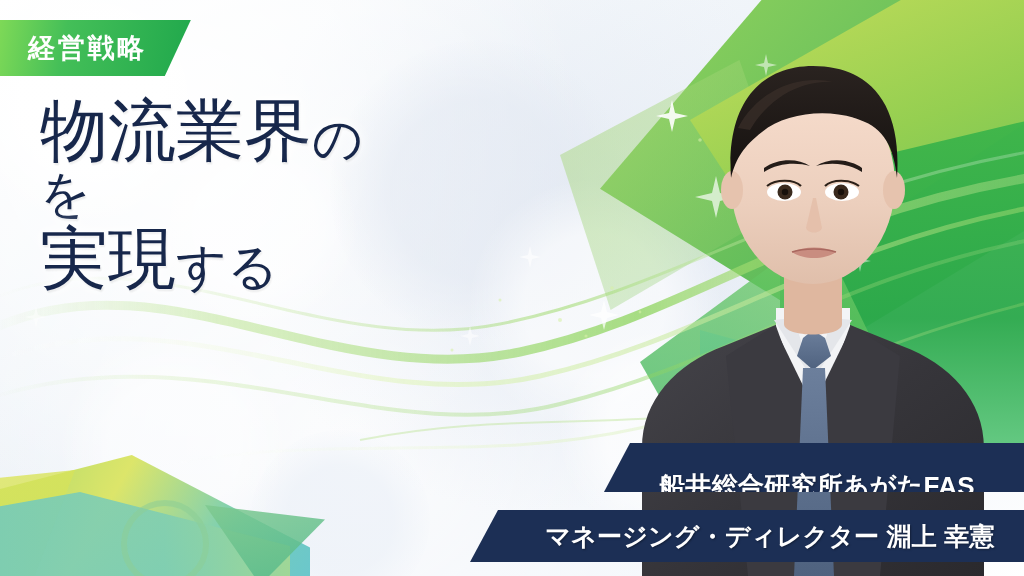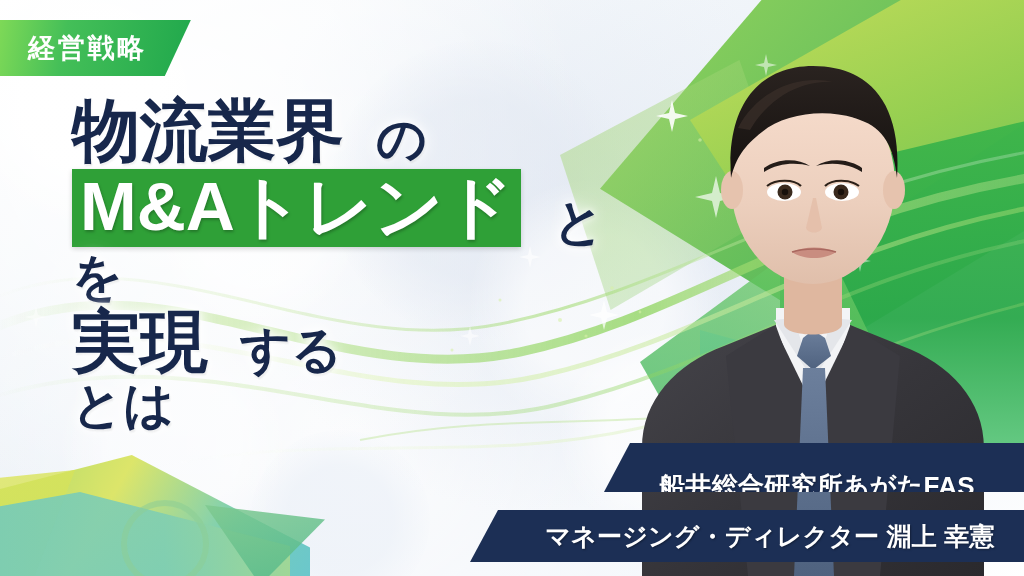--- a/index.html
+++ b/index.html
@@ -91,21 +91,21 @@
 
   
   .headline{
     position:absolute;left:40px;top:96px;width:600px;
     display:flex;flex-direction:column;gap:0px;
   }
   .hl-line{
     display:flex;align-items:flex-end;line-height:1.0;
     margin-bottom:5px;white-space:nowrap;
   }
-  .seg{font-weight:700;margin-left:32px;}
+  .seg{font-weight:400;}
   .seg.navy{
     color:#17274b;
     text-shadow:0 0 7px rgba(255,255,255,.98),0 0 14px rgba(255,255,255,.9),
                 0 0 22px rgba(255,255,255,.75),1px 2px 2px rgba(0,0,0,.14);
   }
   .seg.hl{
     color:#ffffff;background:#2fa037;
     padding:3px 8px 7px 8px;
     text-shadow:1px 2px 3px rgba(0,0,0,.25);
     box-shadow:0 2px 5px rgba(0,0,0,.16);
@@ -297,36 +297,31 @@
     <span class="badge-text">経営戦略</span>
   </div>
 
   <div class="headline">
 
     <div class="hl-line">
       <span class="seg navy big">物流業界</span>
       <span class="seg navy small">の</span>
     </div>
 
-    <div class="hl-line">
-      <span class="seg hl big">M&amp;Aトレンド</span>
-      <span class="seg navy small">と</span>
-    </div>
 
     <div class="hl-line">
       <span class="seg navy small">を</span>
     </div>
 
     <div class="hl-line">
       <span class="seg navy big">実現</span>
       <span class="seg navy small">する</span>
     </div>
 
     <div class="hl-line">
-      <span class="seg navy small">とは</span>
     </div>
 
   </div>
 
   <div class="org-bar">
     <span class="org-text">船井総合研究所あがたFAS</span>
   </div>
 
   <div class="name-bar">
     <span class="name-text">マネージング・ディレクター 淵上 幸憲</span>

